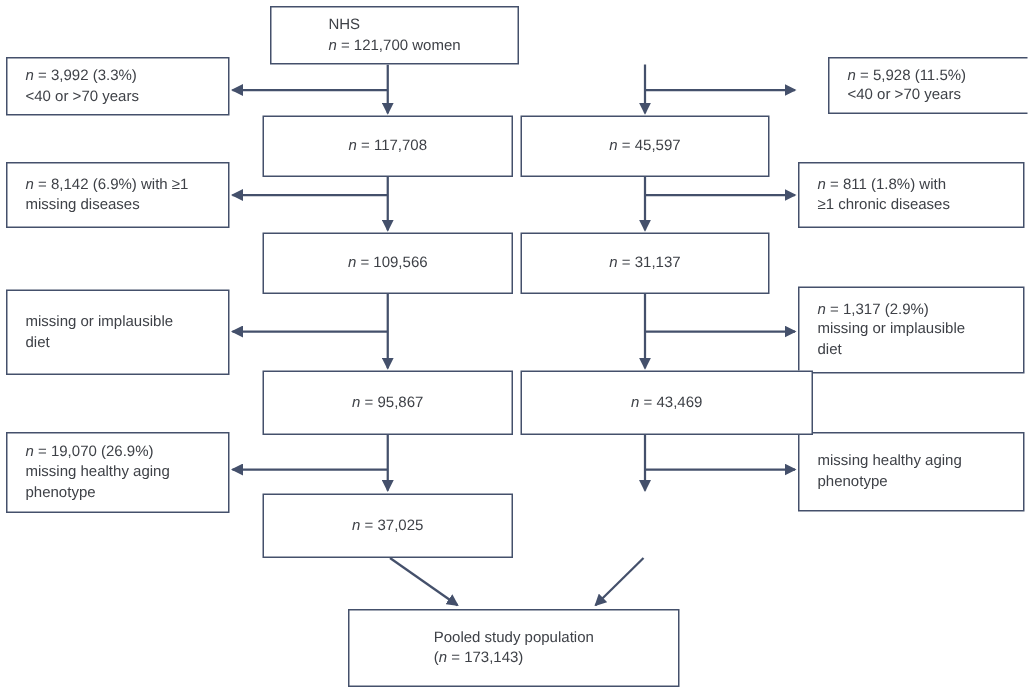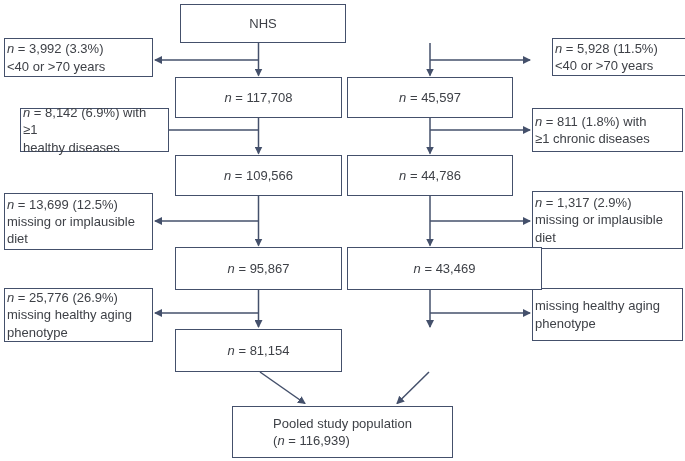--- a/index.html
+++ b/index.html
@@ -1,24 +1,24 @@
 <!DOCTYPE html>
 <html style="--line: #44506b; --border: #44506b; --text: #3e4147; --background: #ffffff;"><head>
 <meta charset="utf-8">
 <style>
   html,body{margin:0;padding:0;background:#fff;}
   .canvas{position:relative;width:685px;height:461px;background:var(--background,#ffffff);
-    font-family:"Liberation Sans","DejaVu Sans",sans-serif;font-size:13px;line-height:1.32;
+    font-family:"Liberation Sans","DejaVu Sans",sans-serif;font-size:10px;line-height:1.32;
     color:var(--text,#3e4147);}
   .box{position:absolute;box-sizing:border-box;border:1.5px solid var(--border,#44506b);
     background:#fff;display:flex;align-items:center;}
   .c{justify-content:center;text-align:left;}
   .cb{justify-content:center;}
   .cb .inner{text-align:left;}
-  .lft{padding-left:2px;padding-right:8px;text-align:left;}
+  .lft{padding-left:12px;padding-right:8px;text-align:left;}
   i{font-style:italic;}
   svg.connectors{position:absolute;left:0;top:0;pointer-events:none;}
   .connector{stroke:var(--line,#44506b);stroke-width:1.5;fill:none;}
   #ah path{fill:var(--line,#44506b);stroke:none;}
 </style>
 </head>
 <body>
 
 <div class="canvas">
 
@@ -48,45 +48,45 @@
     <path class="connector" d="M430,290 L430,327" marker-end="url(#ah)"></path>
     <path class="connector" d="M430,313 L530,313" marker-end="url(#ah)"></path>
 
     <path class="connector" d="M260,372 L305,403.5" marker-end="url(#ah)"></path>
     <path class="connector" d="M429,372 L397,403.5" marker-end="url(#ah)"></path>
   </svg>
 
   <div class="box cb" style="left:180px;top:4px;width:166px;height:39px">
     <div class="inner">
       <div>NHS</div>
+      <div><span></span><i>n</i><span> = 121,700 women</span></div>
     </div>
   </div>
 
   <div class="box lft" style="left:4px;top:38px;width:149px;height:39px">
     <div>
       <div class="ln"><span></span><i>n</i><span> = 3,992 (3.3%)</span></div>
       <div class="ln"><span>&lt;40 or &gt;70 years</span><i></i><span></span></div>
     </div>
   </div>
-  <div class="box lft" style="left:20px;top:108px;width:149px;height:44px">
+  <div class="box lft" style="left:4px;top:108px;width:149px;height:44px">
     <div>
       <div class="ln"><span></span><i>n</i><span> = 8,142 (6.9%) with ≥1</span></div>
-      <div class="ln"><span>healthy diseases</span><i></i><span></span></div>
+      <div class="ln"><span>missing diseases</span><i></i><span></span></div>
     </div>
   </div>
   <div class="box lft" style="left:4px;top:193px;width:149px;height:57px">
     <div>
-      <div class="ln"><span></span><i>n</i><span> = 13,699 (12.5%)</span></div>
       <div class="ln"><span>missing or implausible</span><i></i><span></span></div>
       <div class="ln"><span>diet</span><i></i><span></span></div>
     </div>
   </div>
   <div class="box lft" style="left:4px;top:288px;width:149px;height:54px">
     <div>
-      <div class="ln"><span></span><i>n</i><span> = 25,776 (26.9%)</span></div>
+      <div class="ln"><span></span><i>n</i><span> = 19,070 (26.9%)</span></div>
       <div class="ln"><span>missing healthy aging</span><i></i><span></span></div>
       <div class="ln"><span>phenotype</span><i></i><span></span></div>
     </div>
   </div>
 
   <div class="box lft" style="left:552px;top:38px;width:167px;height:38px">
     <div>
       <div class="ln"><span></span><i>n</i><span> = 5,928 (11.5%)</span></div>
       <div class="ln"><span>&lt;40 or &gt;70 years</span><i></i><span></span></div>
     </div>
@@ -114,33 +114,33 @@
   <div class="box c" style="left:175px;top:77px;width:167px;height:41px">
     <div class="ln"><span></span><i>n</i><span> = 117,708</span></div>
   </div>
   <div class="box c" style="left:175px;top:155px;width:167px;height:41px">
     <div class="ln"><span></span><i>n</i><span> = 109,566</span></div>
   </div>
   <div class="box c" style="left:175px;top:247px;width:167px;height:43px">
     <div class="ln"><span></span><i>n</i><span> = 95,867</span></div>
   </div>
   <div class="box c" style="left:175px;top:329px;width:167px;height:43px">
-    <div class="ln"><span></span><i>n</i><span> = 81,154</span></div>
+    <div class="ln"><span></span><i>n</i><span> = 37,025</span></div>
   </div>
 
   <div class="box c" style="left:347px;top:77px;width:166px;height:41px">
     <div class="ln"><span></span><i>n</i><span> = 45,597</span></div>
   </div>
   <div class="box c" style="left:347px;top:155px;width:166px;height:41px">
-    <div class="ln"><span></span><i>n</i><span> = 44,786</span></div>
+    <div class="ln"><span></span><i>n</i><span> = 31,137</span></div>
   </div>
   <div class="box c" style="left:347px;top:247px;width:195px;height:43px">
     <div class="ln"><span></span><i>n</i><span> = 43,469</span></div>
   </div>
 
   <div class="box cb" style="left:232px;top:406px;width:221px;height:52px">
     <div class="inner">
       <div class="ln"><span>Pooled study population</span><i></i><span></span></div>
-      <div class="ln"><span>(</span><i>n</i><span> = 116,939)</span></div>
+      <div class="ln"><span>(</span><i>n</i><span> = 173,143)</span></div>
     </div>
   </div>
 
 </div>
 
 </body></html>

